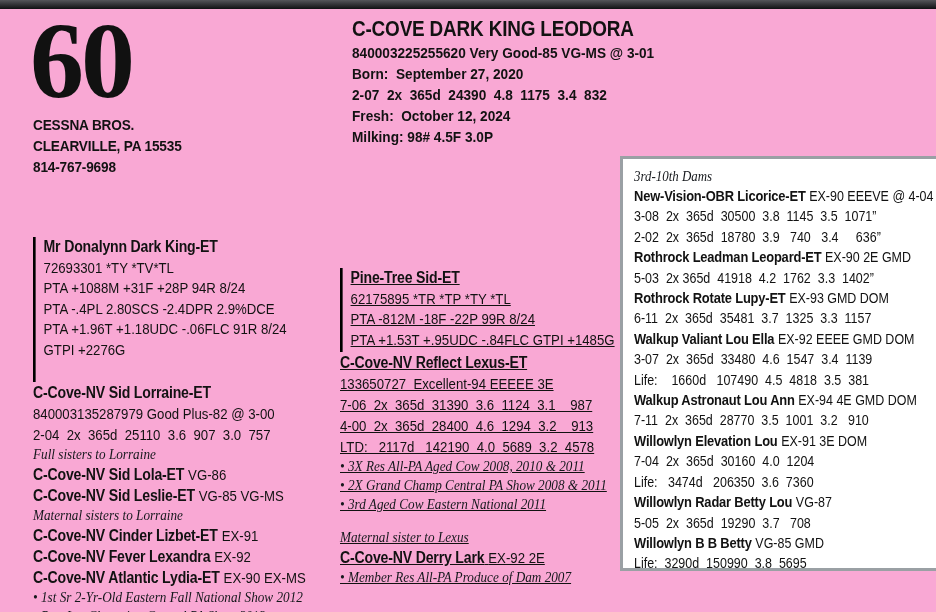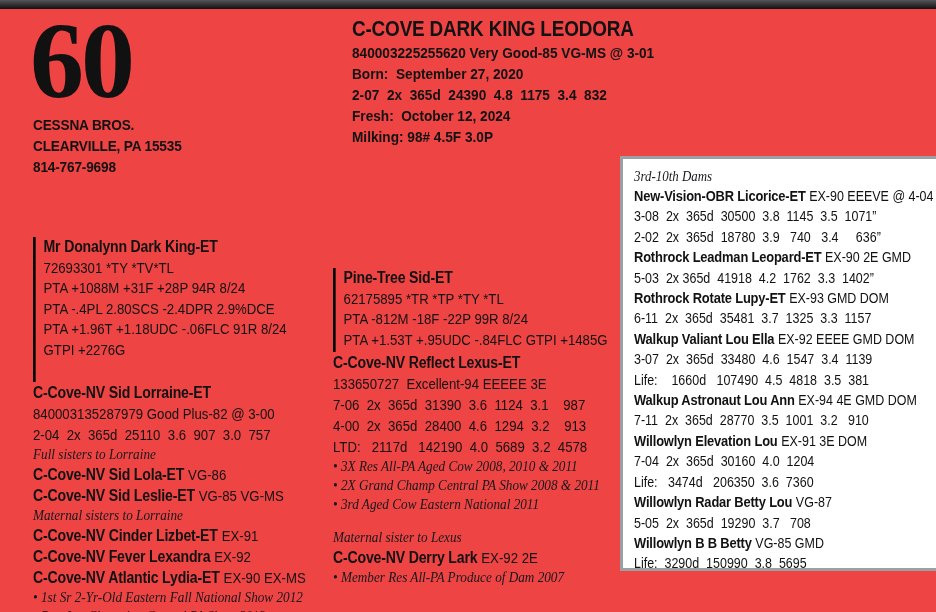--- a/index.html
+++ b/index.html
@@ -1,21 +1,21 @@
 <!DOCTYPE html>
 <html><head>
 <meta charset="utf-8">
 <style>
   * { margin: 0; padding: 0; box-sizing: border-box; }
   html, body { background: #ffffff; }
   body { font-family: "Liberation Sans", sans-serif; color: #121212; }
   #canvas {
     position: relative;
     width: 936px; height: 612px;
-    background: #ef4444;
+    background: #f9a8d4;
     overflow: hidden;
   }
   .topbar {
     position: absolute; left: 0; top: 0; width: 936px; height: 9px;
     background: linear-gradient(#55555a, #101013);
   }
   
   .cond { transform: scaleX(0.88); transform-origin: 0 0; }
 
   .lot {
@@ -28,21 +28,21 @@
     position: absolute; left: 33px; top: 114px; width: 300px;
     font-weight: bold; font-size: 15.5px; line-height: 21px;
     letter-spacing: -0.2px;
   }
 
   .col-main { position: absolute; left: 333px; top: 16px; width: 330px; margin-left: 19px; }
   .title { font-weight: bold; font-size: 21.5px; line-height: 26px; letter-spacing: -0.2px; white-space: nowrap; }
   .infoline { font-size: 15.5px; line-height: 21px; font-weight: 600; white-space: pre; }
 
   .col-left { position: absolute; left: 33px; top: 197px; width: 330px; margin-top: 40px; }
-  .col-mid2 { position: absolute; left: 333px; top: 268px; width: 330px; }
+  .col-mid2 { position: absolute; left: 340px; top: 268px; width: 330px; text-decoration: underline; }
 
   .sireblock { border-left: 3px solid #000; padding-left: 9px; }
   .sireblock.pad-b1 { padding-bottom: 22px; }
   .sireblock.pad-b2 { padding-bottom: 2px; }
   .bname  { font-weight: bold; font-size: 16px; letter-spacing: -0.2px; }
   .nameln { font-size: 16px; line-height: 20.5px; white-space: nowrap; }
   .sfx    { font-weight: normal; font-size: 15px; }
   .rec    { font-size: 15px; line-height: 20.5px; font-weight: 500; white-space: pre; }
   .lh21 .rec, .lh21 .nameln { line-height: 21px; }
   .ital {

